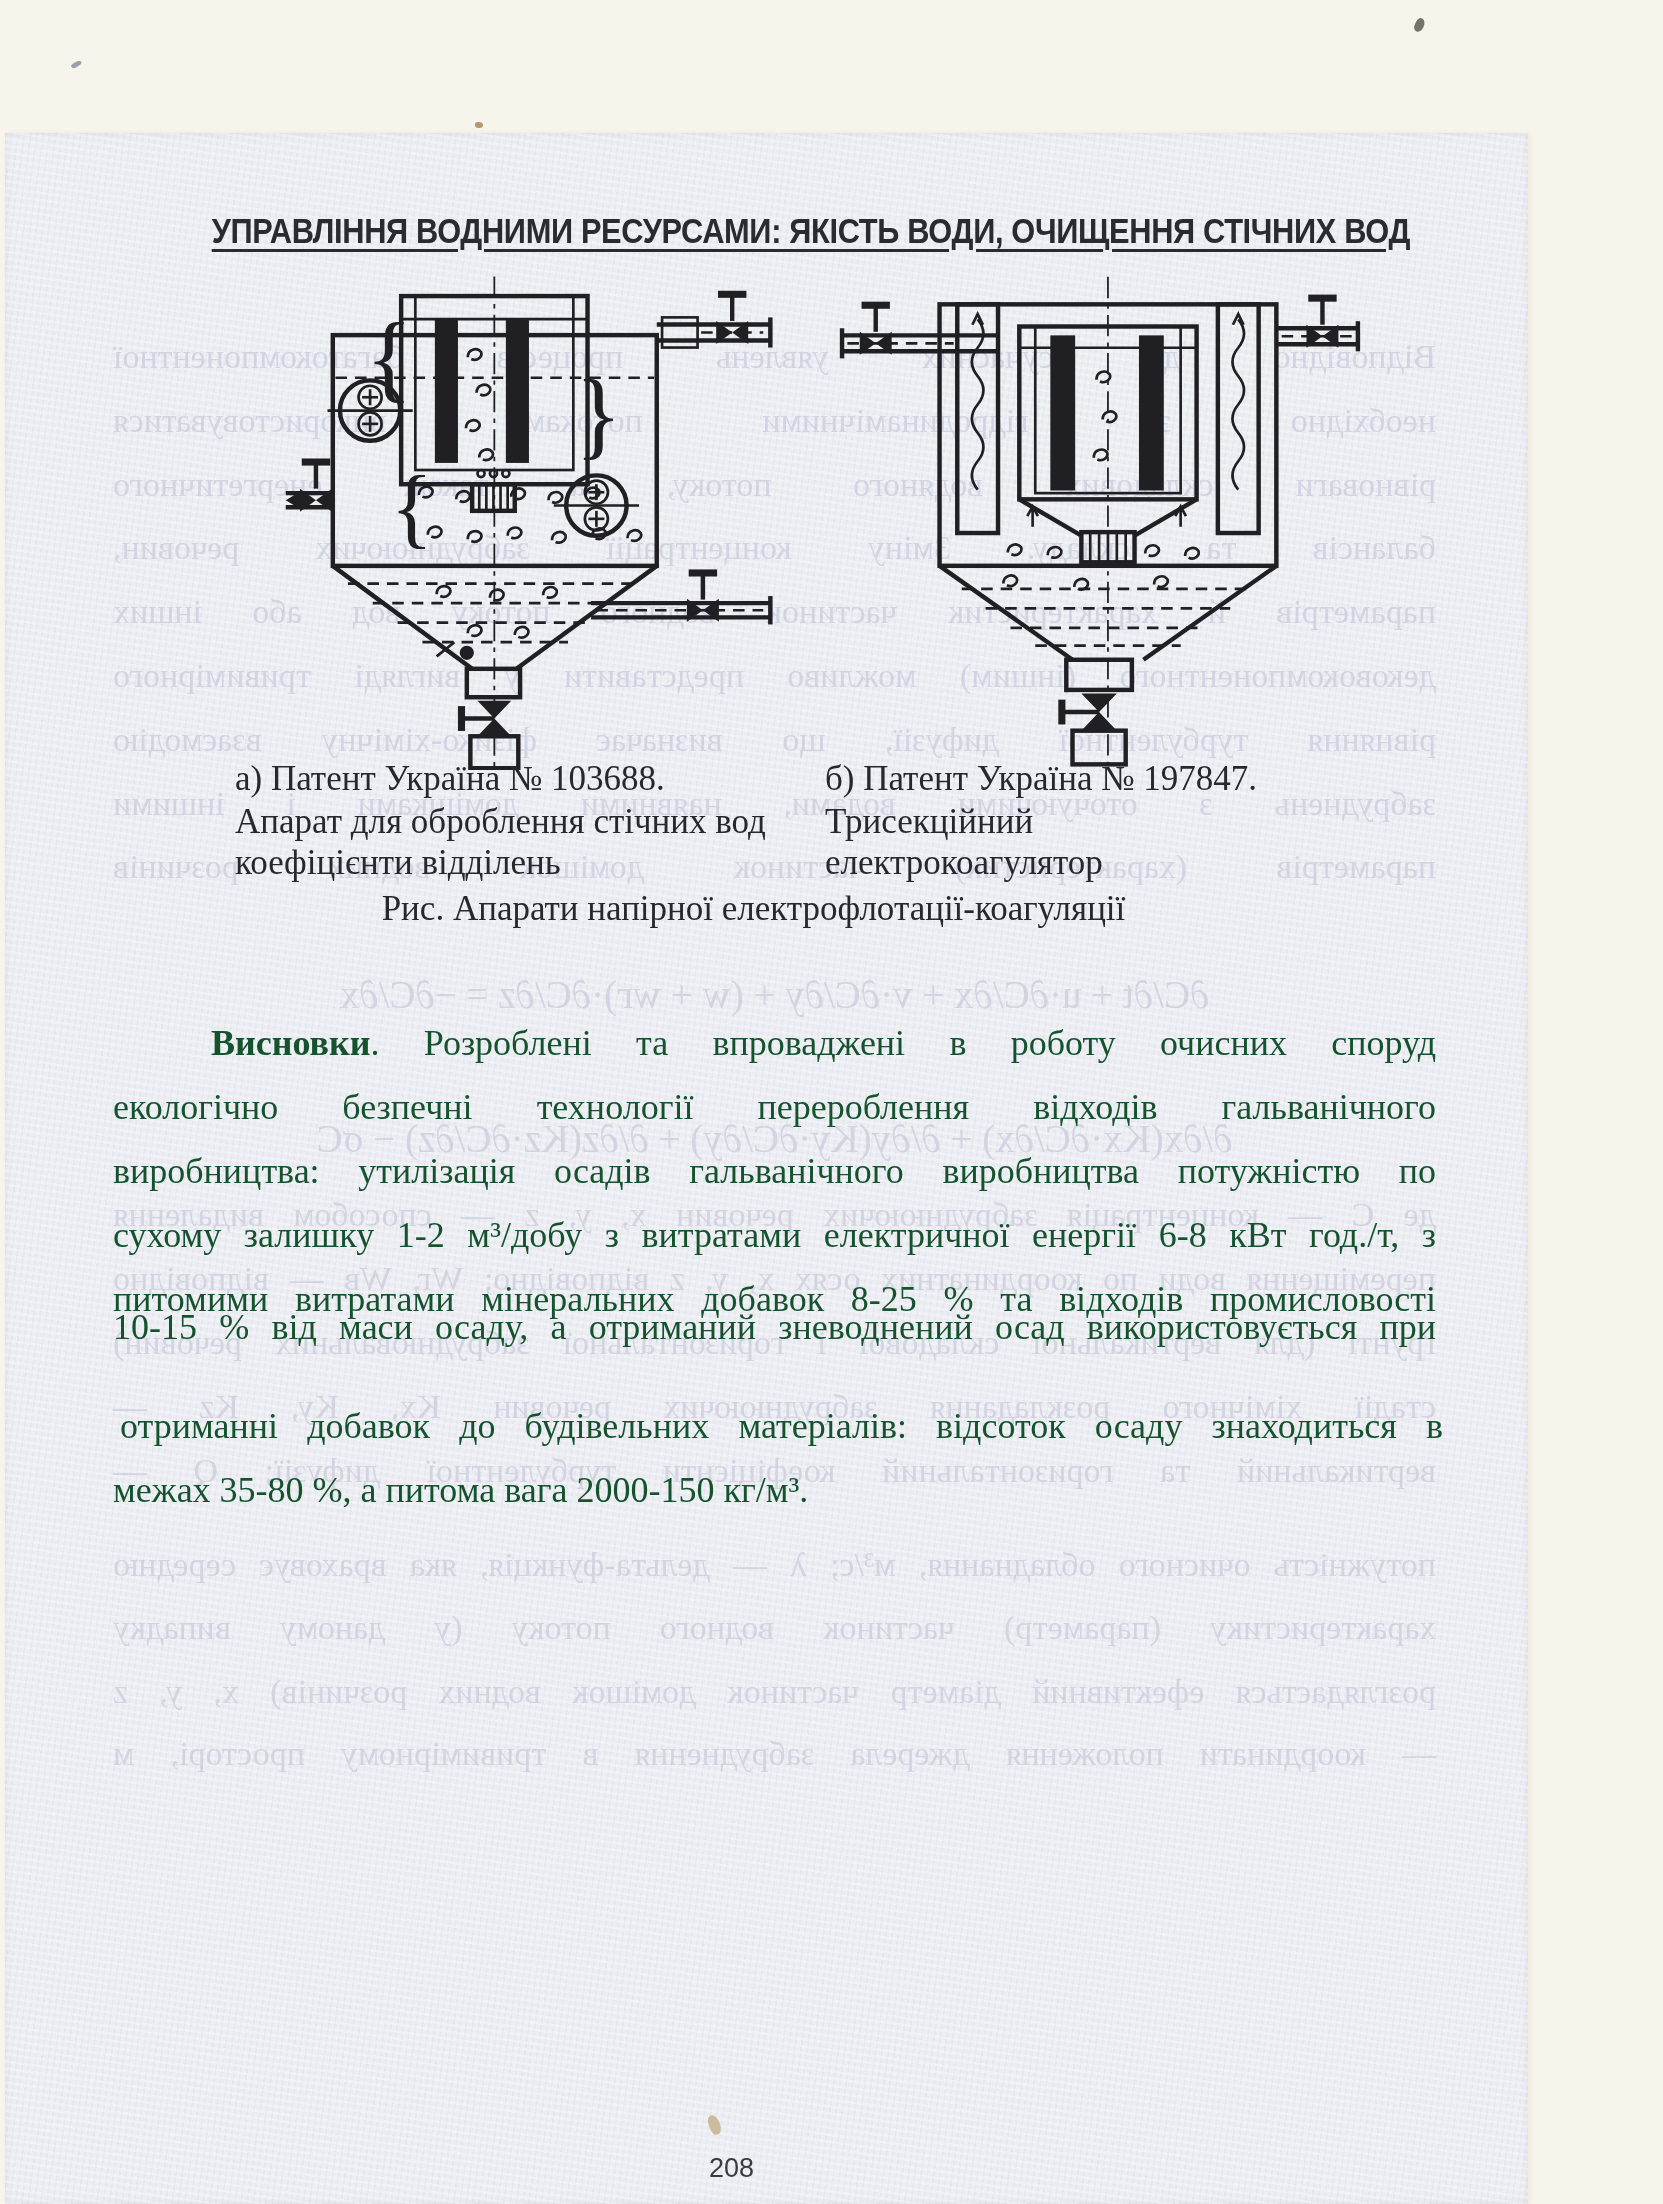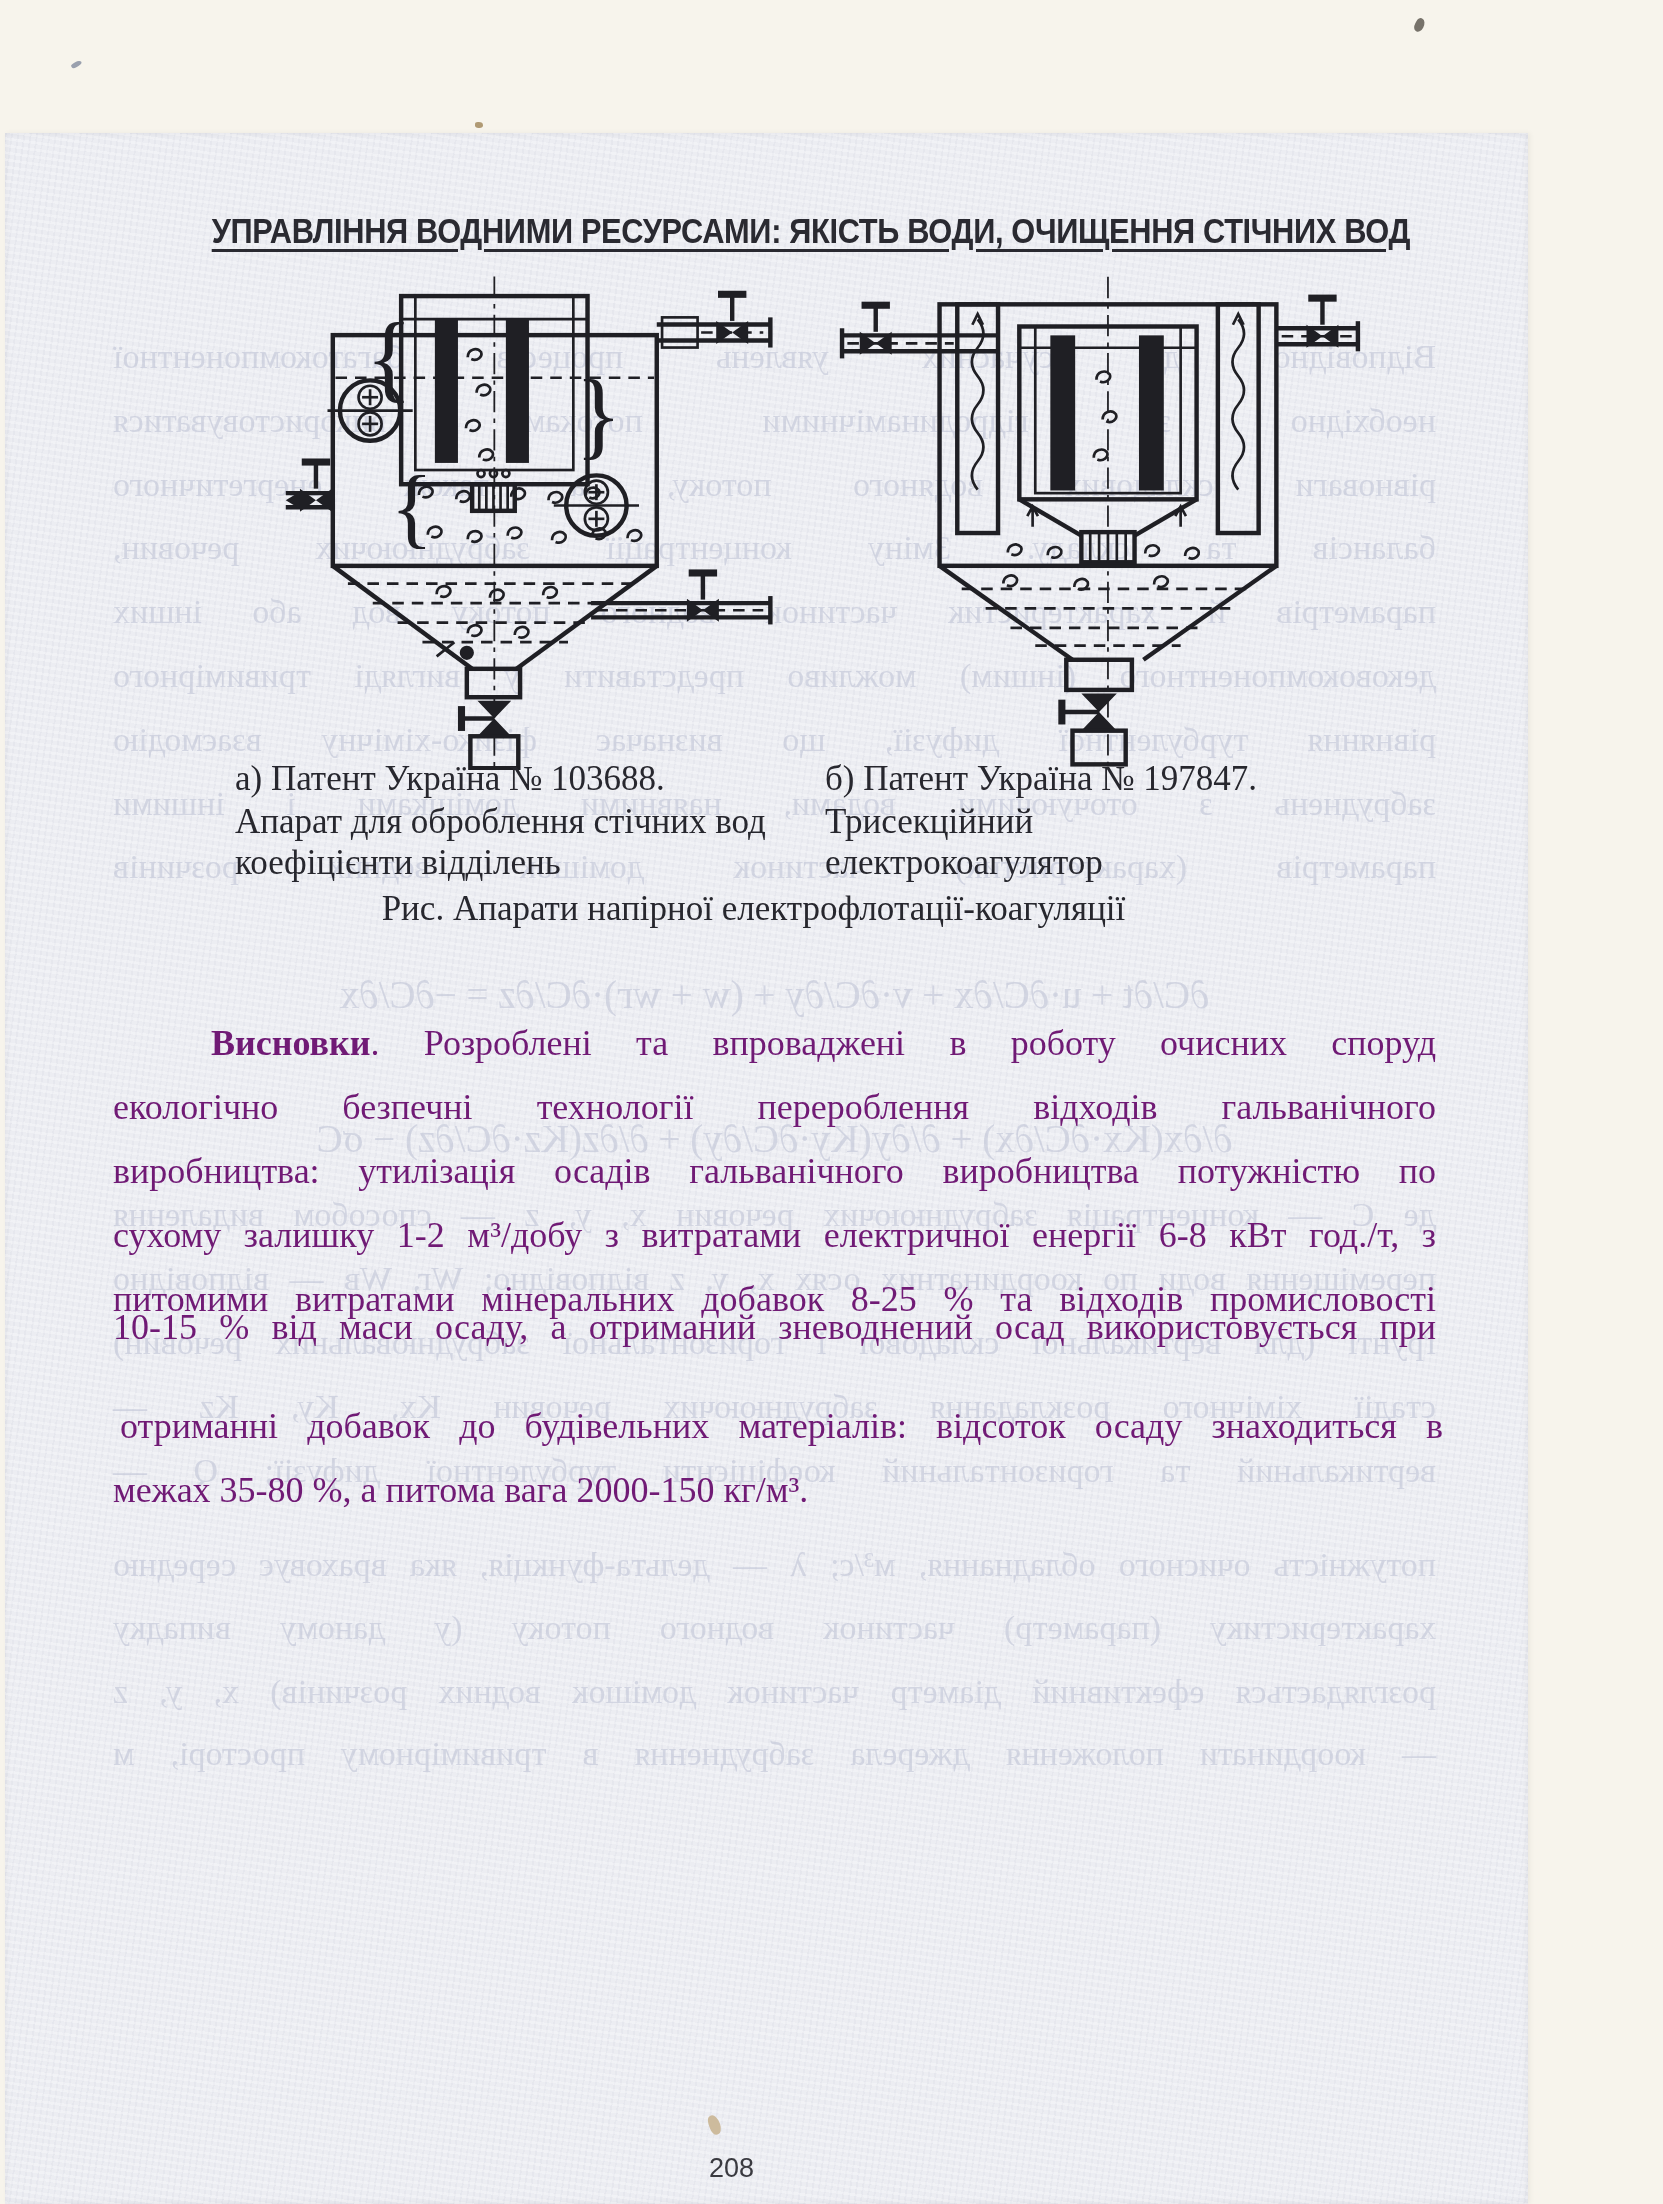--- a/index.html
+++ b/index.html
@@ -32,21 +32,21 @@
     text-decoration:underline;text-underline-offset:6.2px;text-decoration-thickness:2.7px;
   }
   
   .cap{font-size:35px;line-height:42px;text-align:left;color:#27272e;white-space:nowrap;}
   .cap-a{left:235px;width:550px;}
   .cap-b{left:825px;width:550px;}
   .fig-cap{left:115px;top:889px;width:1277px;text-align:center;font-size:35px;color:#27272e;}
   
   .bline{
     left:113px;width:1323px;font-size:36px;line-height:44px;
-    text-align:justify;text-align-last:justify;color:#701a75;white-space:nowrap;
+    text-align:justify;text-align-last:justify;color:#14532d;white-space:nowrap;
   }
   .bline.lastline{text-align-last:left;}
   .bline .lead{font-weight:700;}
   .indent{padding-left:98px;box-sizing:border-box;}
   
   .ghost{
     left:113px;width:1323px;font-size:34px;line-height:39px;
     color:#c2c6d7;opacity:.62;filter:blur(0.6px);
     transform:scaleX(-1);transform-origin:center;
     text-align:justify;text-align-last:justify;white-space:nowrap;

